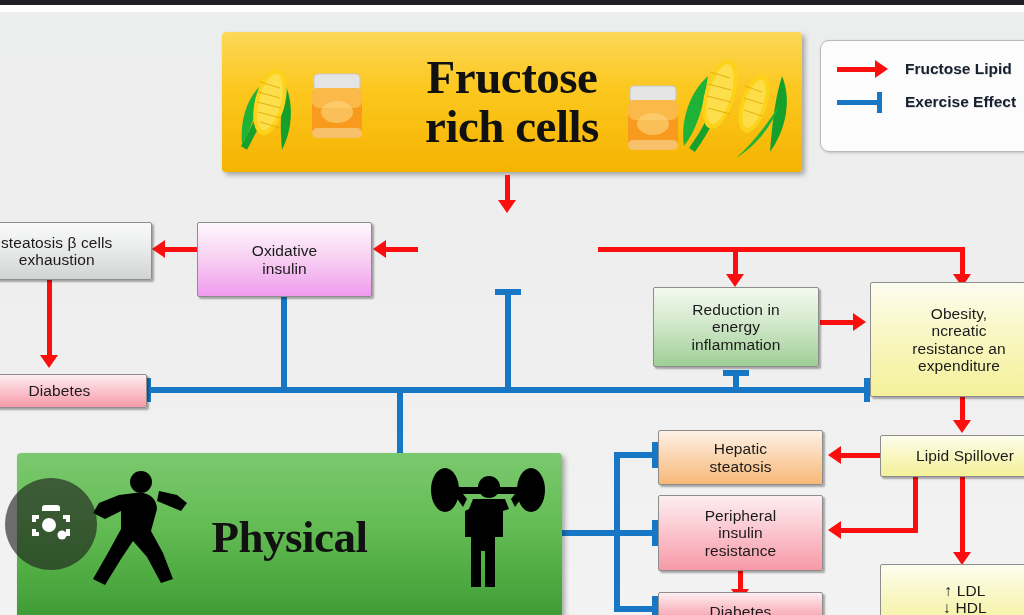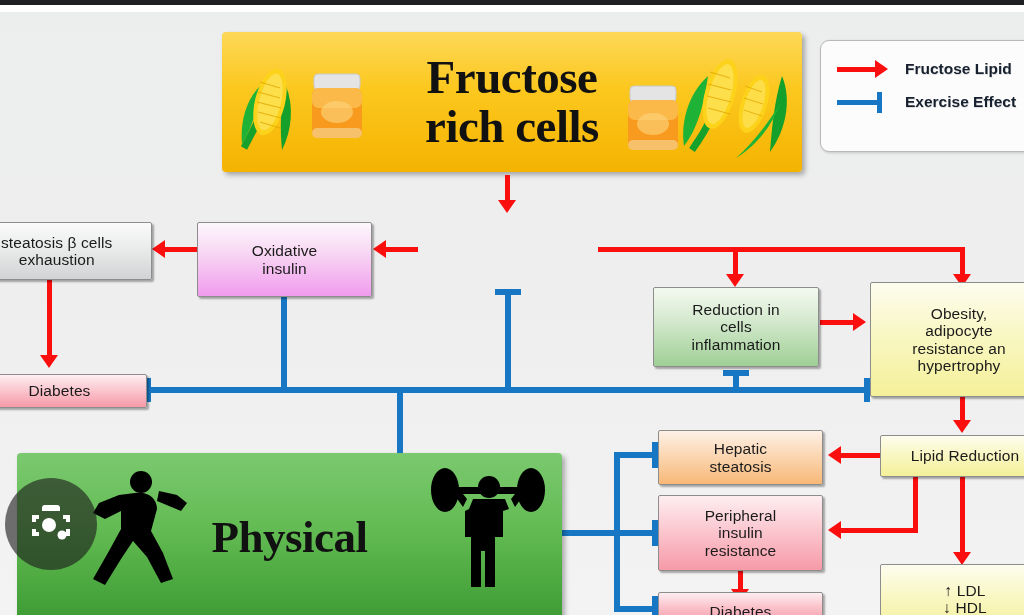--- a/index.html
+++ b/index.html
@@ -219,33 +219,33 @@
       <span>insulin</span></span>
     </div>
 
 
     <div class="node n-pink" style="left:-28px;top:362px;width:175px;height:34px;">
       <span>Diabetes</span>
     </div>
 
     <div class="node n-green" style="left:653px;top:275px;width:166px;height:80px;">
       <span><span>Reduction in</span><br>
-      <span>cells</span><br>
+      <span>energy</span><br>
       <span>inflammation</span></span>
     </div>
 
     <div class="node n-yellow" style="left:870px;top:270px;width:178px;height:115px;">
       <span><span>Obesity,</span><br>
-      <span>adipocyte</span><br>
+      <span>ncreatic</span><br>
       <span>resistance an</span><br>
-      <span>hypertrophy</span></span>
+      <span>expenditure</span></span>
     </div>
 
     <div class="node n-yellow" style="left:880px;top:423px;width:170px;height:42px;">
-      <span>Lipid Reduction</span>
+      <span>Lipid Spillover</span>
     </div>
 
     <div class="node n-orange" style="left:658px;top:418px;width:165px;height:55px;">
       <span><span>Hepatic</span><br>
       <span>steatosis</span></span>
     </div>
 
     <div class="node n-pink" style="left:658px;top:483px;width:165px;height:76px;">
       <span><span>Peripheral</span><br>
       <span>insulin</span><br>

